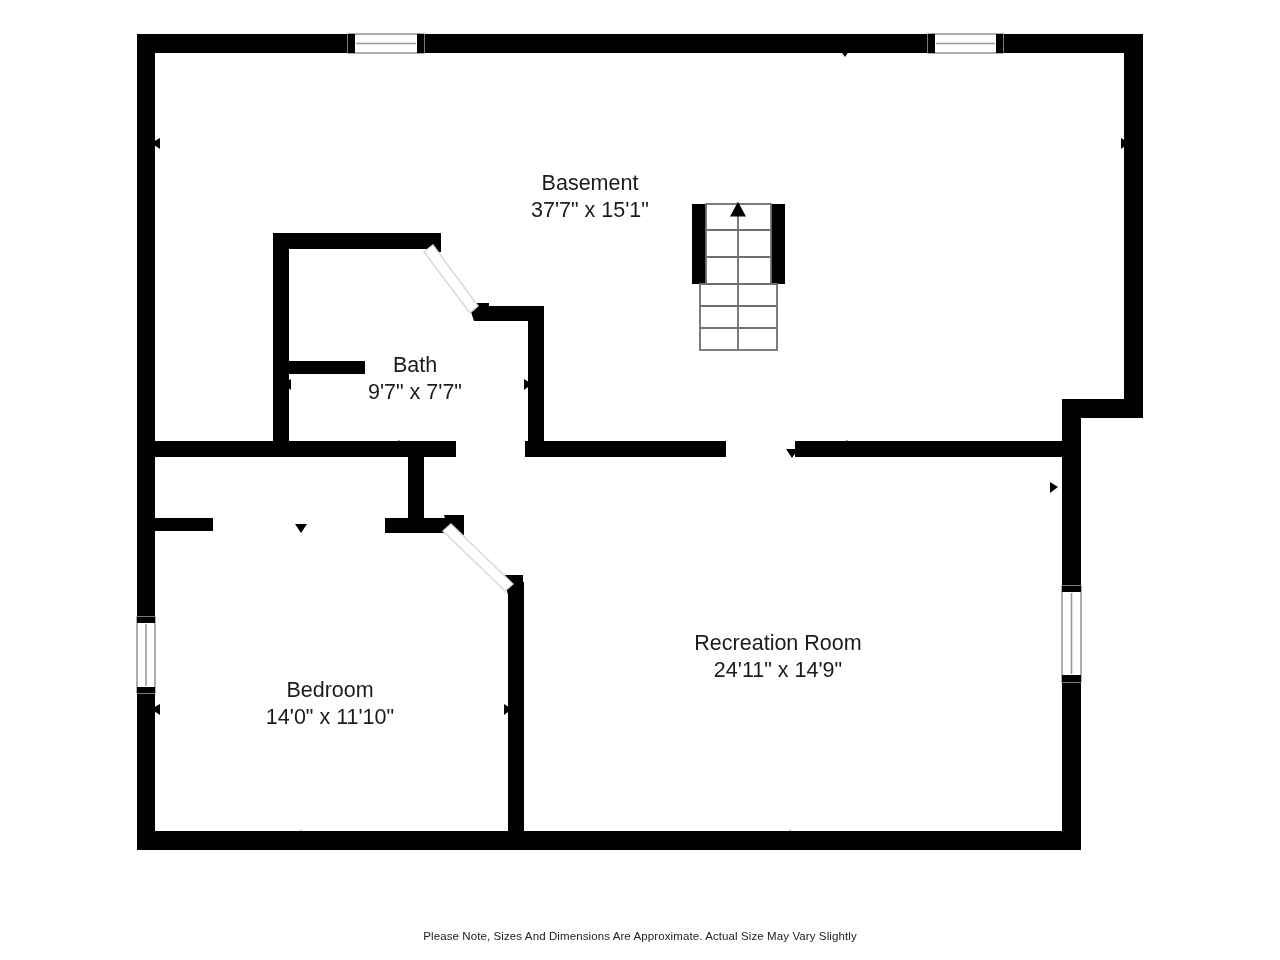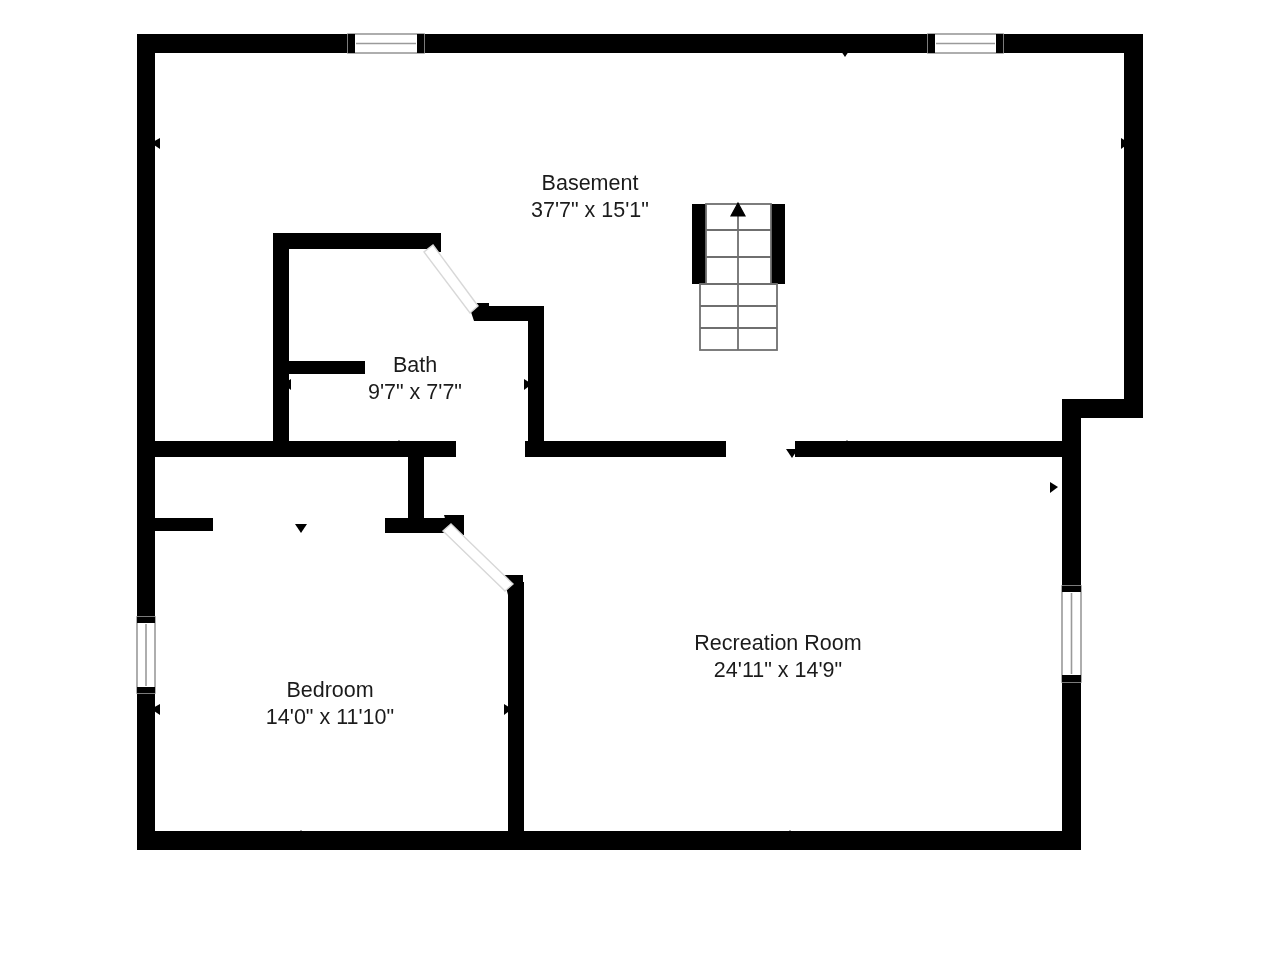--- a/index.html
+++ b/index.html
@@ -226,14 +226,15 @@
 
       <text class="room-name" x="778" y="638">Recreation Room</text>
       <text class="room-dims" x="778" y="665">24'11" x 14'9"</text>
 
       <text class="room-name" x="330" y="685">Bedroom</text>
       <text class="room-dims" x="330" y="712">14'0" x 11'10"</text>
     </g>
 
   </svg>
 
+  <div class="disclaimer-text">Please Note, Sizes And Dimensions Are Approximate. Actual Size May Vary Slightly</div>
 
 </div>
 
 </body></html>

